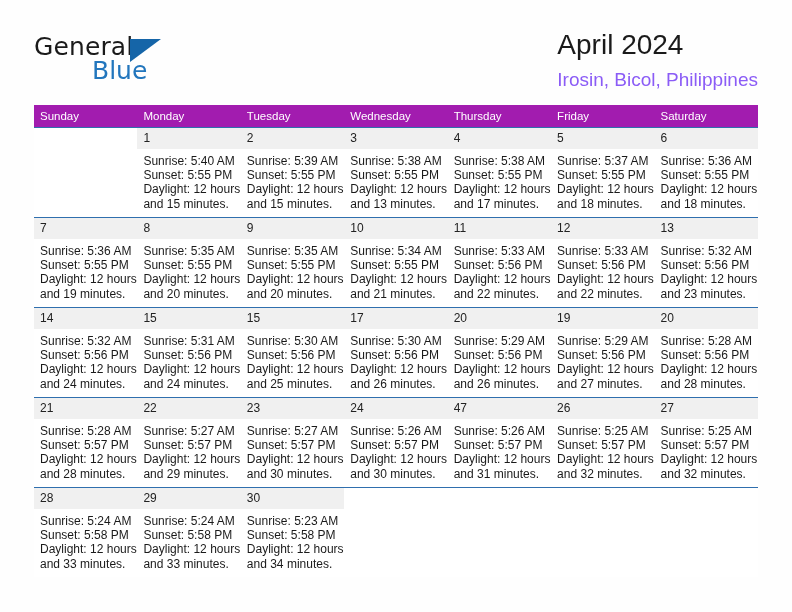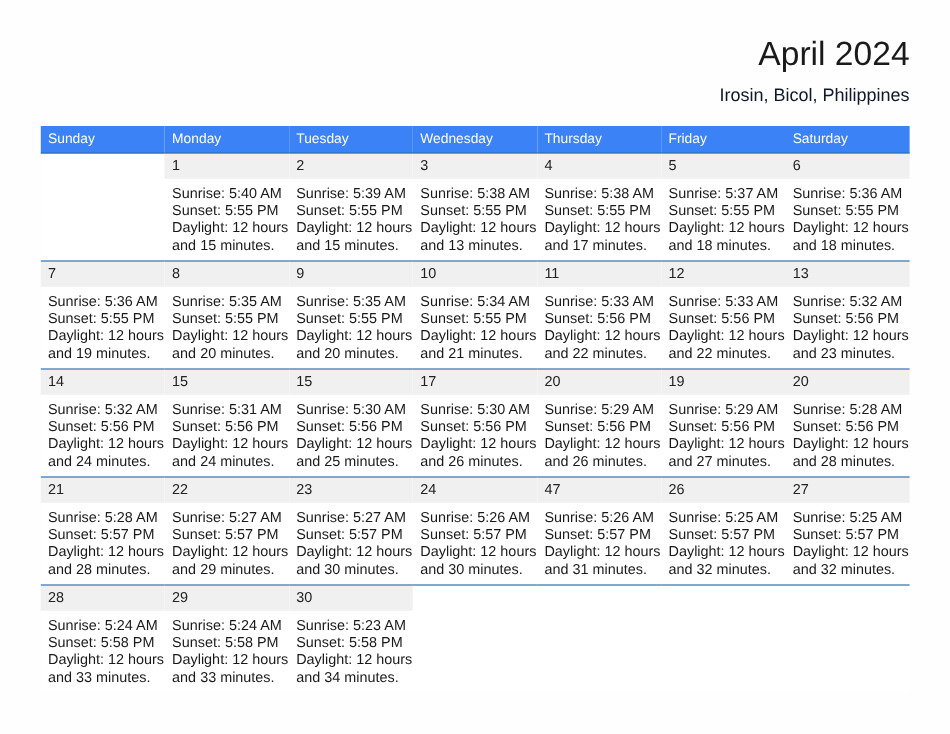--- a/index.html
+++ b/index.html
@@ -60,48 +60,48 @@
     width: 0;
     height: 0;
     border-left: 31px solid #1565a8;
     border-bottom: 23px solid transparent;
   }
 
   .title-block {
     position: absolute;
     right: 0;
     top: 0;
-    text-align: right;
+    text-align: left;
   }
   .cal-title {
     font-size: 28px;
     font-weight: normal;
     color: #1a1a1a;
     line-height: 34px;
     white-space: nowrap;
   }
   .cal-subtitle {
-    font-size: 15px;
-    color: #0f172a;
+    font-size: 19px;
+    color: #8b5cf6;
     line-height: 22px;
     margin-top: 7px;
     white-space: nowrap;
   }
 
   
   .calendar {
     position: absolute;
     left: 34px;
     top: 105px;
     width: 724px;
     border-collapse: collapse;
     table-layout: fixed;
   }
   .calendar th {
-    background: #3b82f6;
+    background: #a21caf;
     color: #ffffff;
     font-size: 11.5px;
     font-weight: normal;
     text-align: left;
     padding: 5px 0 5px 6px;
     height: 12px;
     border: none;
   }
   .calendar td {
     vertical-align: top;
@@ -134,20 +134,25 @@
     white-space: nowrap;
   }
 </style>
 </head>
 <body>
 
 <div class="page">
 
   <div class="header">
 
+    <div class="brand">
+      <span class="brand-general">General</span>
+      <span class="brand-triangle"></span>
+      <span class="brand-blue">Blue</span>
+    </div>
 
     <div class="title-block">
       <div class="cal-title">April 2024</div>
       <div class="cal-subtitle">Irosin, Bicol, Philippines</div>
     </div>
 
   </div>
 
   <table class="calendar">
     <colgroup>

